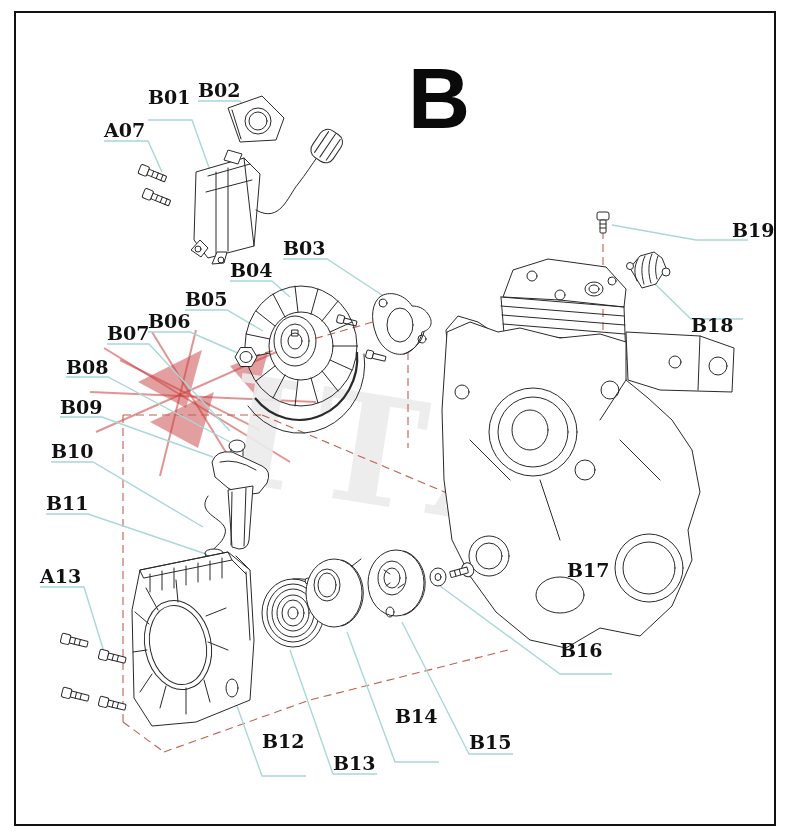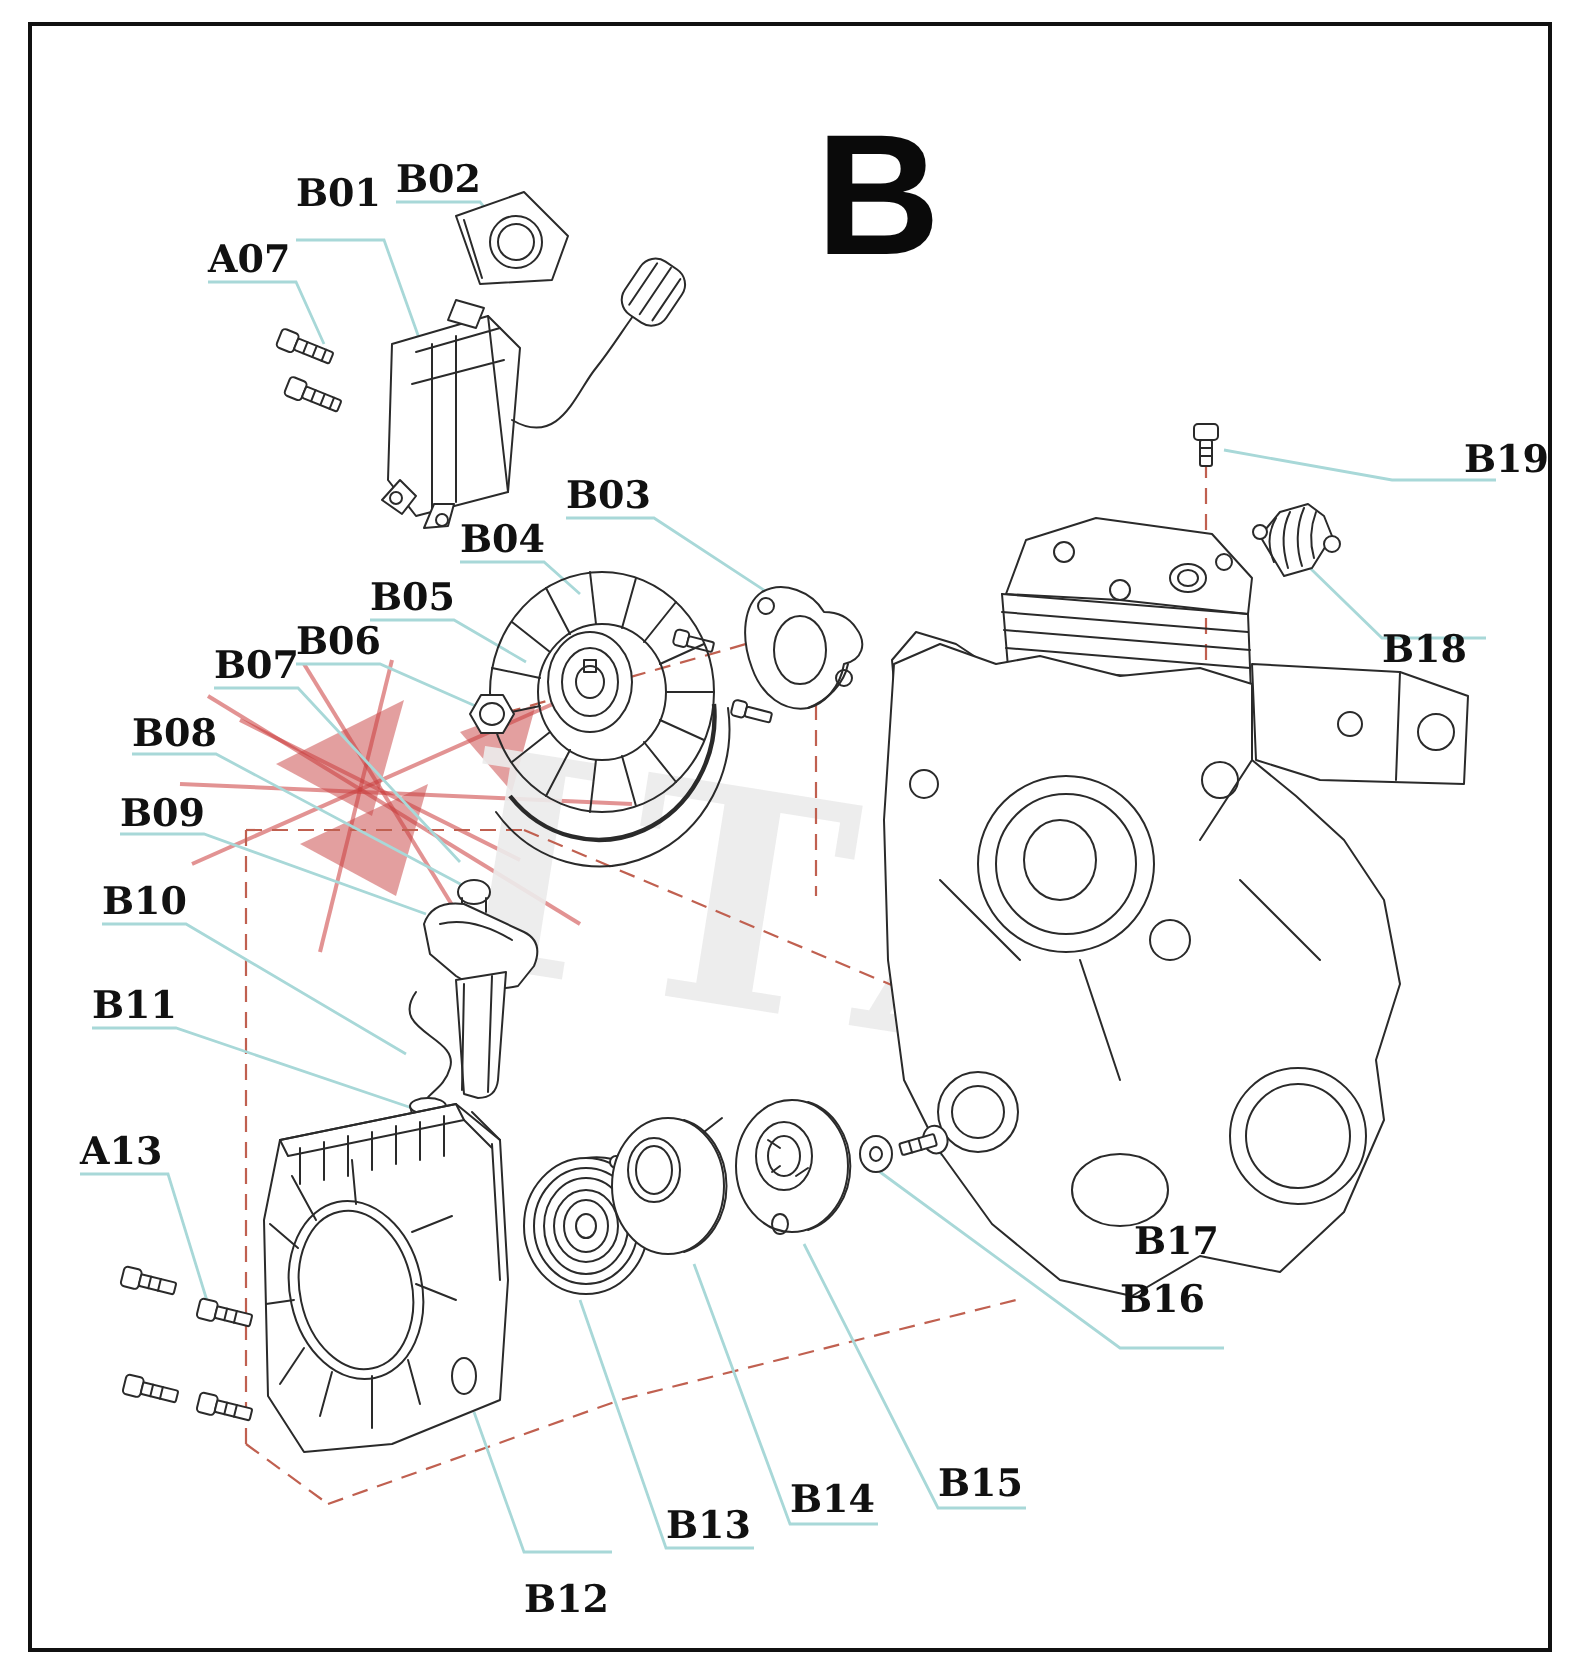--- a/index.html
+++ b/index.html
@@ -368,22 +368,22 @@
   <div class="lbl" style="left:283px;top:239px">B03</div>
   <div class="lbl" style="left:230px;top:261px">B04</div>
   <div class="lbl" style="left:185px;top:290px">B05</div>
   <div class="lbl" style="left:148px;top:312px">B06</div>
   <div class="lbl" style="left:107px;top:324px">B07</div>
   <div class="lbl" style="left:66px;top:358px">B08</div>
   <div class="lbl" style="left:60px;top:398px">B09</div>
   <div class="lbl" style="left:51px;top:442px">B10</div>
   <div class="lbl" style="left:46px;top:494px">B11</div>
   <div class="lbl" style="left:40px;top:567px">A13</div>
-  <div class="lbl" style="left:262px;top:791px">B12</div>
+  <div class="lbl" style="left:262px;top:732px">B12</div>
   <div class="lbl" style="left:333px;top:754px">B13</div>
-  <div class="lbl" style="left:395px;top:741px">B14</div>
+  <div class="lbl" style="left:395px;top:707px">B14</div>
   <div class="lbl" style="left:469px;top:733px">B15</div>
   <div class="lbl" style="left:560px;top:641px">B16</div>
-  <div class="lbl" style="left:567px;top:612px">B17</div>
+  <div class="lbl" style="left:567px;top:561px">B17</div>
   <div class="lbl" style="left:691px;top:316px">B18</div>
   <div class="lbl" style="left:732px;top:221px">B19</div>
 
 </div>
 
 </body></html>

